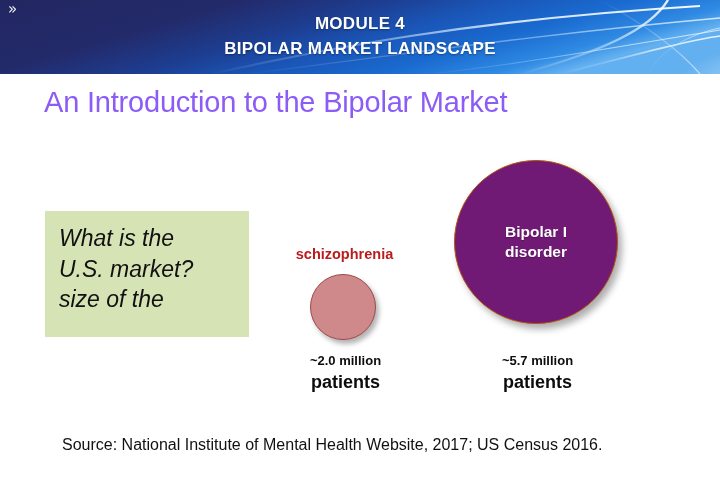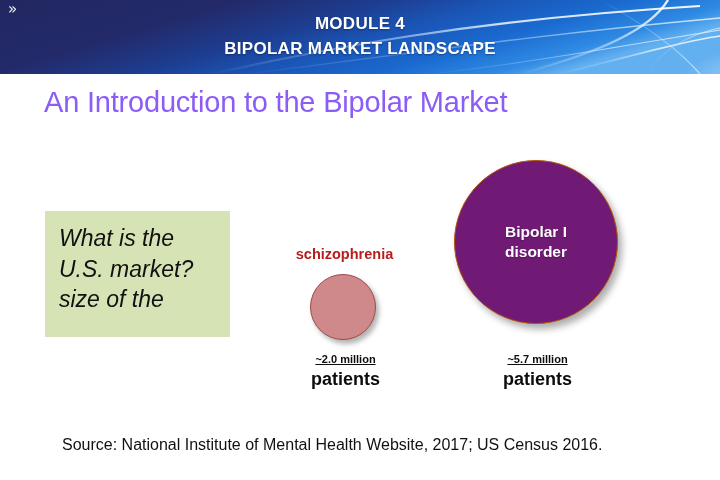--- a/index.html
+++ b/index.html
@@ -78,21 +78,21 @@
     font-family: "Liberation Sans", sans-serif;
     letter-spacing: -0.2px;
     white-space: nowrap;
   }
 
   
   .callout {
     position: absolute;
     left: 45px;
     top: 211px;
-    width: 185px;
+    width: 204px;
     height: 126px;
     background: #d6e3b5;
     box-sizing: border-box;
     padding: 12px 14px 0 14px;
   }
   .callout-text {
     font-style: italic;
     font-size: 23px;
     line-height: 1.33;
     color: #111111;
@@ -147,24 +147,23 @@
   }
 
   
   .caption {
     position: absolute;
     text-align: center;
     color: #0d0d0d;
   }
   .caption .big {
     font-weight: bold;
-    font-size: 11px;
+    font-size: 13px;
     display: block;
     line-height: 1.35;
-    text-decoration: underline;
   }
   .caption .sub {
     font-weight: bold;
     font-size: 18px;
     display: block;
     line-height: 1.35;
     text-align: center;
   }
   .caption-schiz { left: 253px; top: 352px; width: 185px; }
   .caption-bipolar { left: 445px; top: 352px; width: 185px; }

